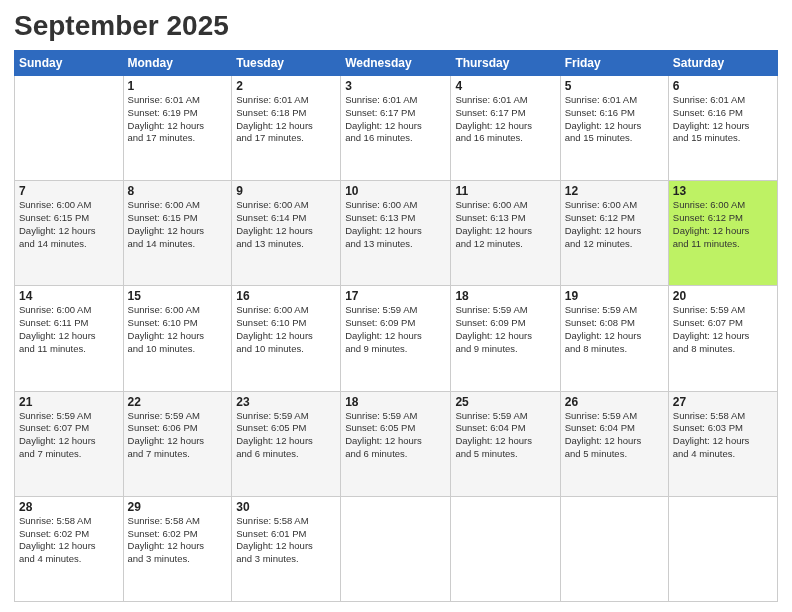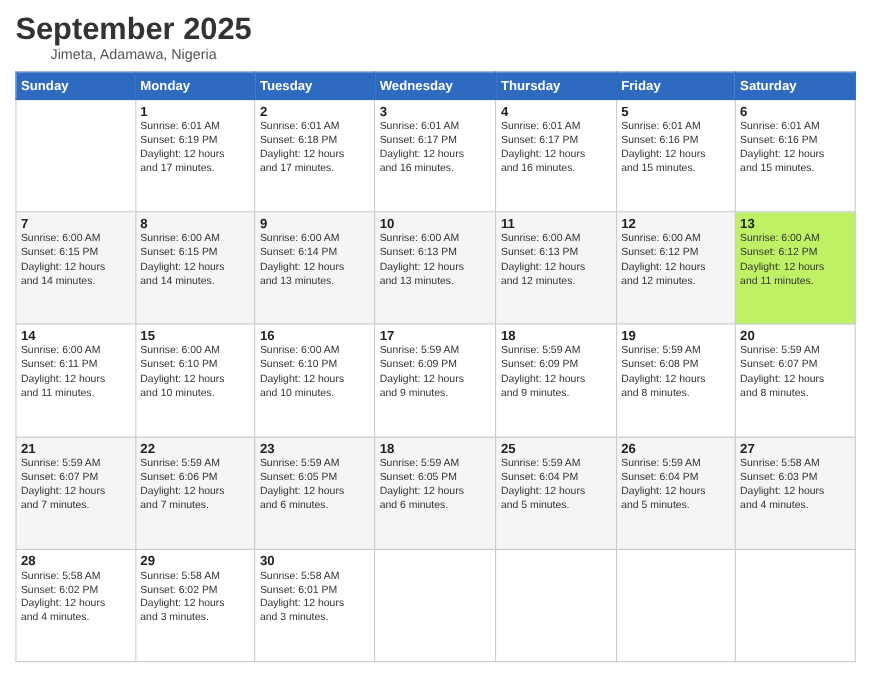--- a/index.html
+++ b/index.html
@@ -21,21 +21,21 @@
       display: flex;
       justify-content: space-between;
       align-items: flex-start;
       margin-bottom: 8px;
     }
     .logo {
       display: flex;
       align-items: center;
     }
     .title-block {
-      text-align: center;
+      text-align: left;
     }
     .month-title {
       font-size: 28px;
       font-weight: bold;
       color: #333;
     }
     .location {
       font-size: 13px;
       color: #555;
     }
@@ -75,21 +75,20 @@
       line-height: 1.35;
     }
   </style>
 </head>
 <body>
 
 <div class="page">
   <div class="header">
     <div class="title-block">
       <div class="month-title">September 2025</div>
-      <div class="location">Jimeta, Adamawa, Nigeria</div>
     </div>
   </div>
 
   <table class="calendar-table">
     <thead>
       <tr>
         <th>Sunday</th>
         <th>Monday</th>
         <th>Tuesday</th>
         <th>Wednesday</th>
@@ -239,21 +238,21 @@
 and 8 minutes.</div>
           </td>
           <td>
             <span class="day-num">20</span>
             <div class="day-info" style="white-space: pre-line;">Sunrise: 5:59 AM
 Sunset: 6:07 PM
 Daylight: 12 hours
 and 8 minutes.</div>
           </td>
         </tr>
-        <tr style="background: #f0abfc;">
+        <tr style="background: #eab308;">
           <td style="background: rgb(245, 245, 245);">
             <span class="day-num">21</span>
             <div class="day-info" style="white-space: pre-line;">Sunrise: 5:59 AM
 Sunset: 6:07 PM
 Daylight: 12 hours
 and 7 minutes.</div>
           </td>
           <td style="background: rgb(245, 245, 245); margin-left: 48px;">
             <span class="day-num">22</span>
             <div class="day-info" style="white-space: pre-line;">Sunrise: 5:59 AM

